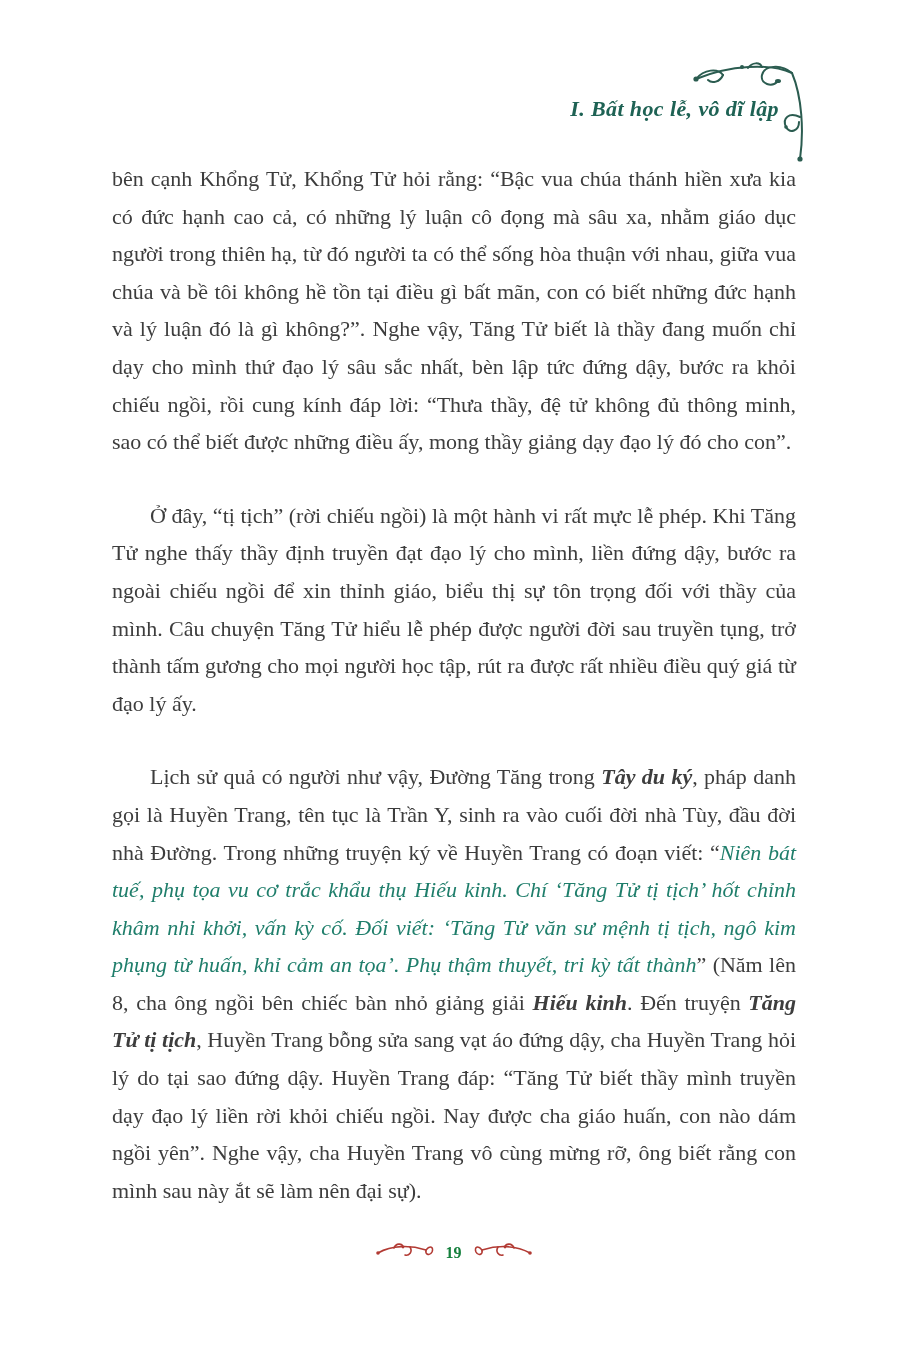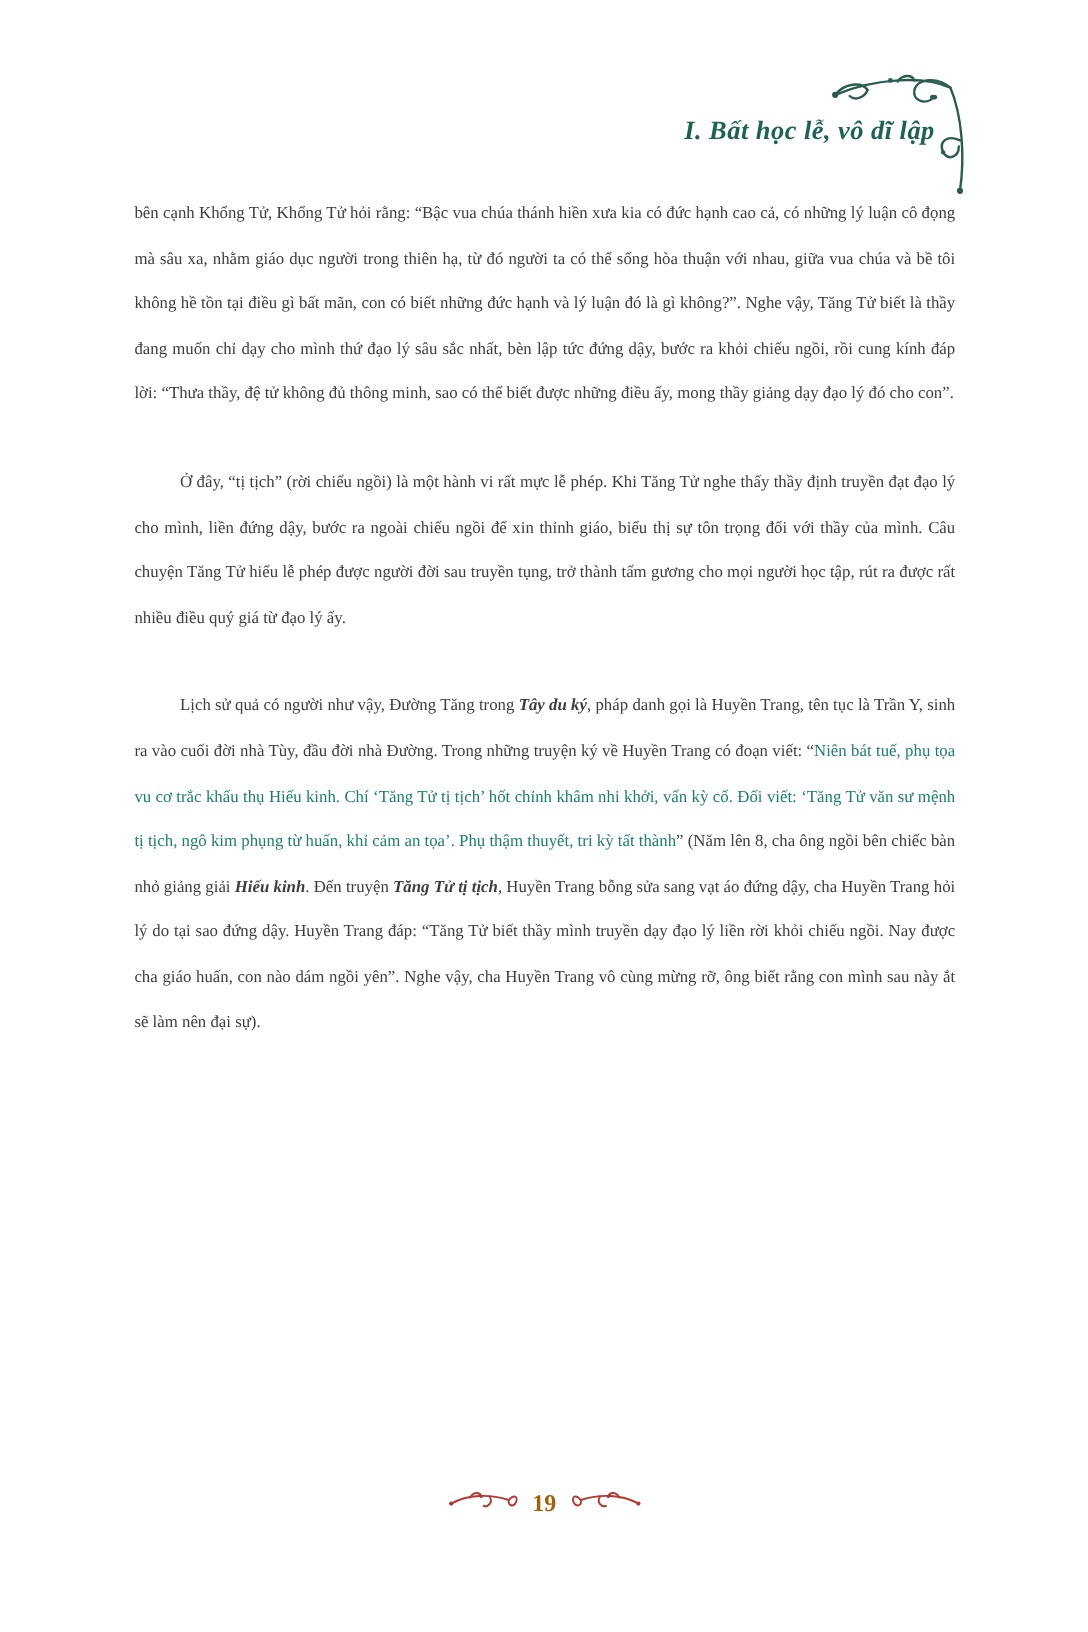--- a/index.html
+++ b/index.html
@@ -29,42 +29,42 @@
   }
   .corner-ornament{
     position:absolute;
     top:55px;right:95px;
     color:var(--ornament-green);
   }
   .text-block{
     position:absolute;
     top:160px;left:112px;
     width:684px;
-    font-size:14px;
+    font-size:22px;
     line-height:37.6px;
     color:var(--body-text);
     text-align:justify;
   }
   .para{margin:0;}
   .para.indent{text-indent:38px;margin-top:36px;}
   .it{font-style:italic;font-weight:bold;}
-  .qt{color:var(--quote-teal);}
+  .qt{font-style:italic;color:var(--quote-teal);}
   .page-footer{
     position:absolute;
     top:1240px;left:0;
     width:907px;
     display:flex;
     align-items:center;
     justify-content:center;
     gap:12px;
   }
   .page-number{
-    font-size:20px;
+    font-size:16px;
     font-weight:bold;
-    color:#a16207;
+    color:#15803d;
   }
   .sprig{color:var(--footer-red);display:inline-block;}
   .sprig.flip{transform:scaleX(-1);}
 </style>
 </head>
 <body>
 
 <div class="book-page">
 
   <div class="chapter-heading">I. Bất học lễ, vô dĩ lập</div>

